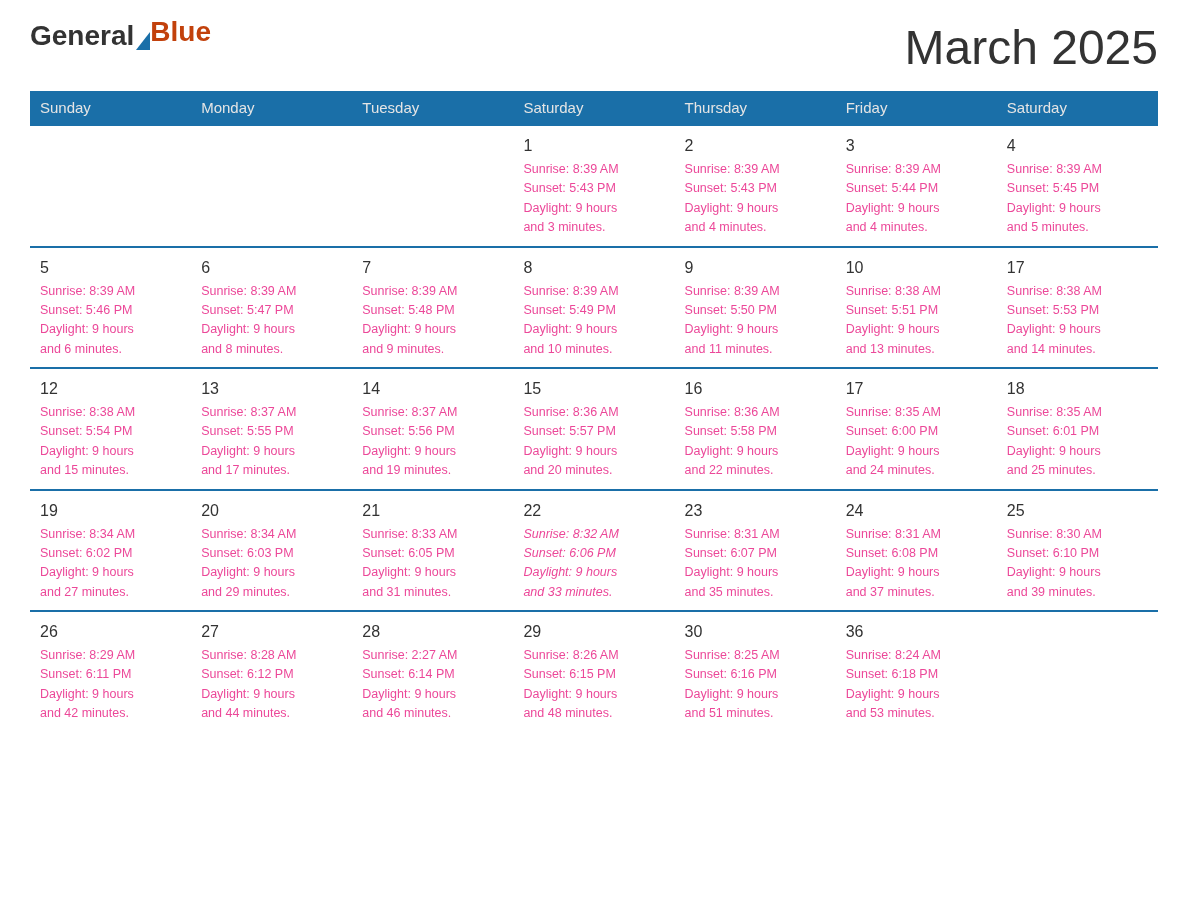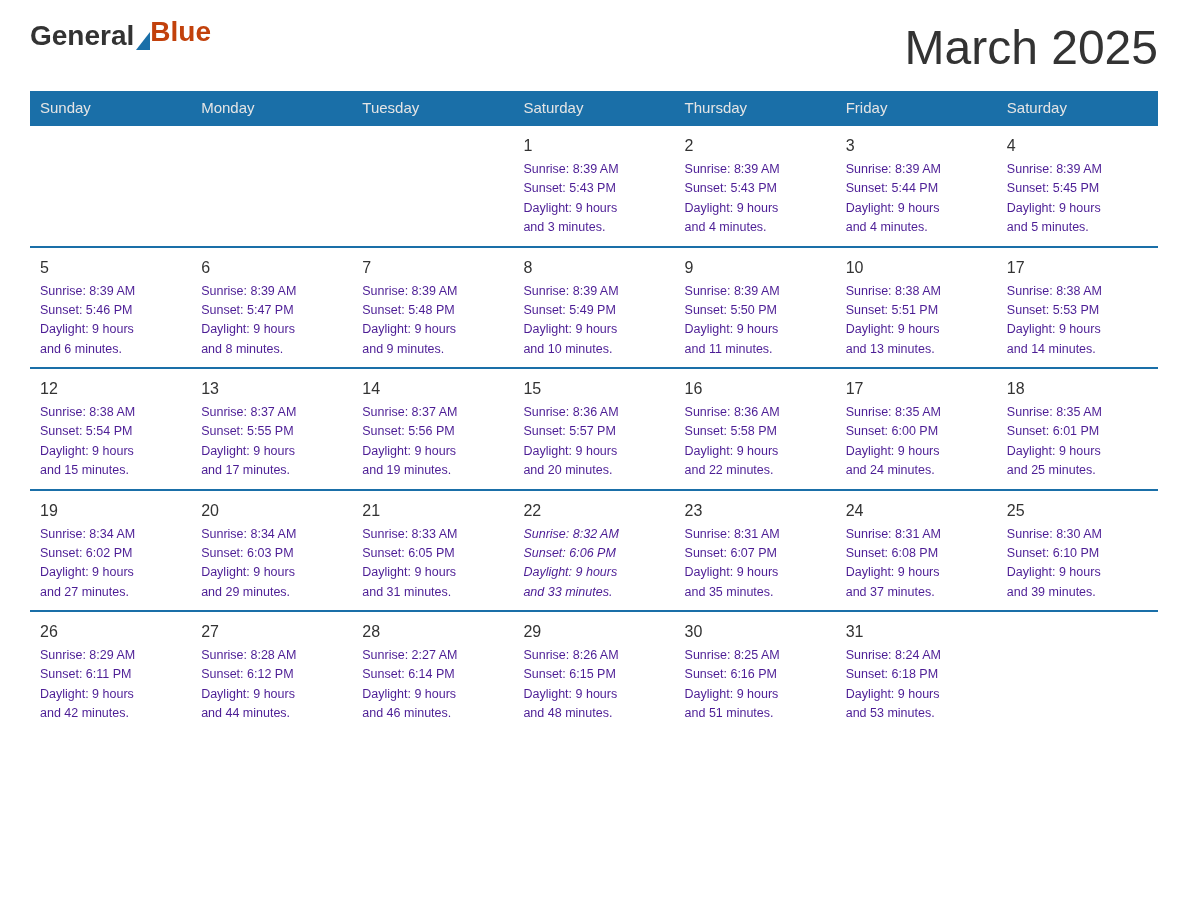--- a/index.html
+++ b/index.html
@@ -79,21 +79,21 @@
       width: 14.28%;
     }
     .day-number {
       font-size: 16px;
       font-weight: normal;
       display: block;
       margin-bottom: 2px;
       color: #333;
     }
     .day-info {
-      color: #4c1d95;
+      color: #ec4899;
       font-size: 12.5px;
       line-height: 1.55;
     }
     .empty-cell {
       background: #fff;
     }
     tr { height: auto; }
   </style>
 </head>
 <body>
@@ -340,21 +340,21 @@
 and 48 minutes.</div>
         </td>
         <td>
           <span class="day-number">30</span>
           <div class="day-info" style="white-space: pre-line;">Sunrise: 8:25 AM
 Sunset: 6:16 PM
 Daylight: 9 hours
 and 51 minutes.</div>
         </td>
         <td>
-          <span class="day-number">31</span>
+          <span class="day-number">36</span>
           <div class="day-info" style="white-space: pre-line;">Sunrise: 8:24 AM
 Sunset: 6:18 PM
 Daylight: 9 hours
 and 53 minutes.</div>
         </td>
         <td class="empty-cell"></td>
       </tr>
     </tbody>
 </table>
 

